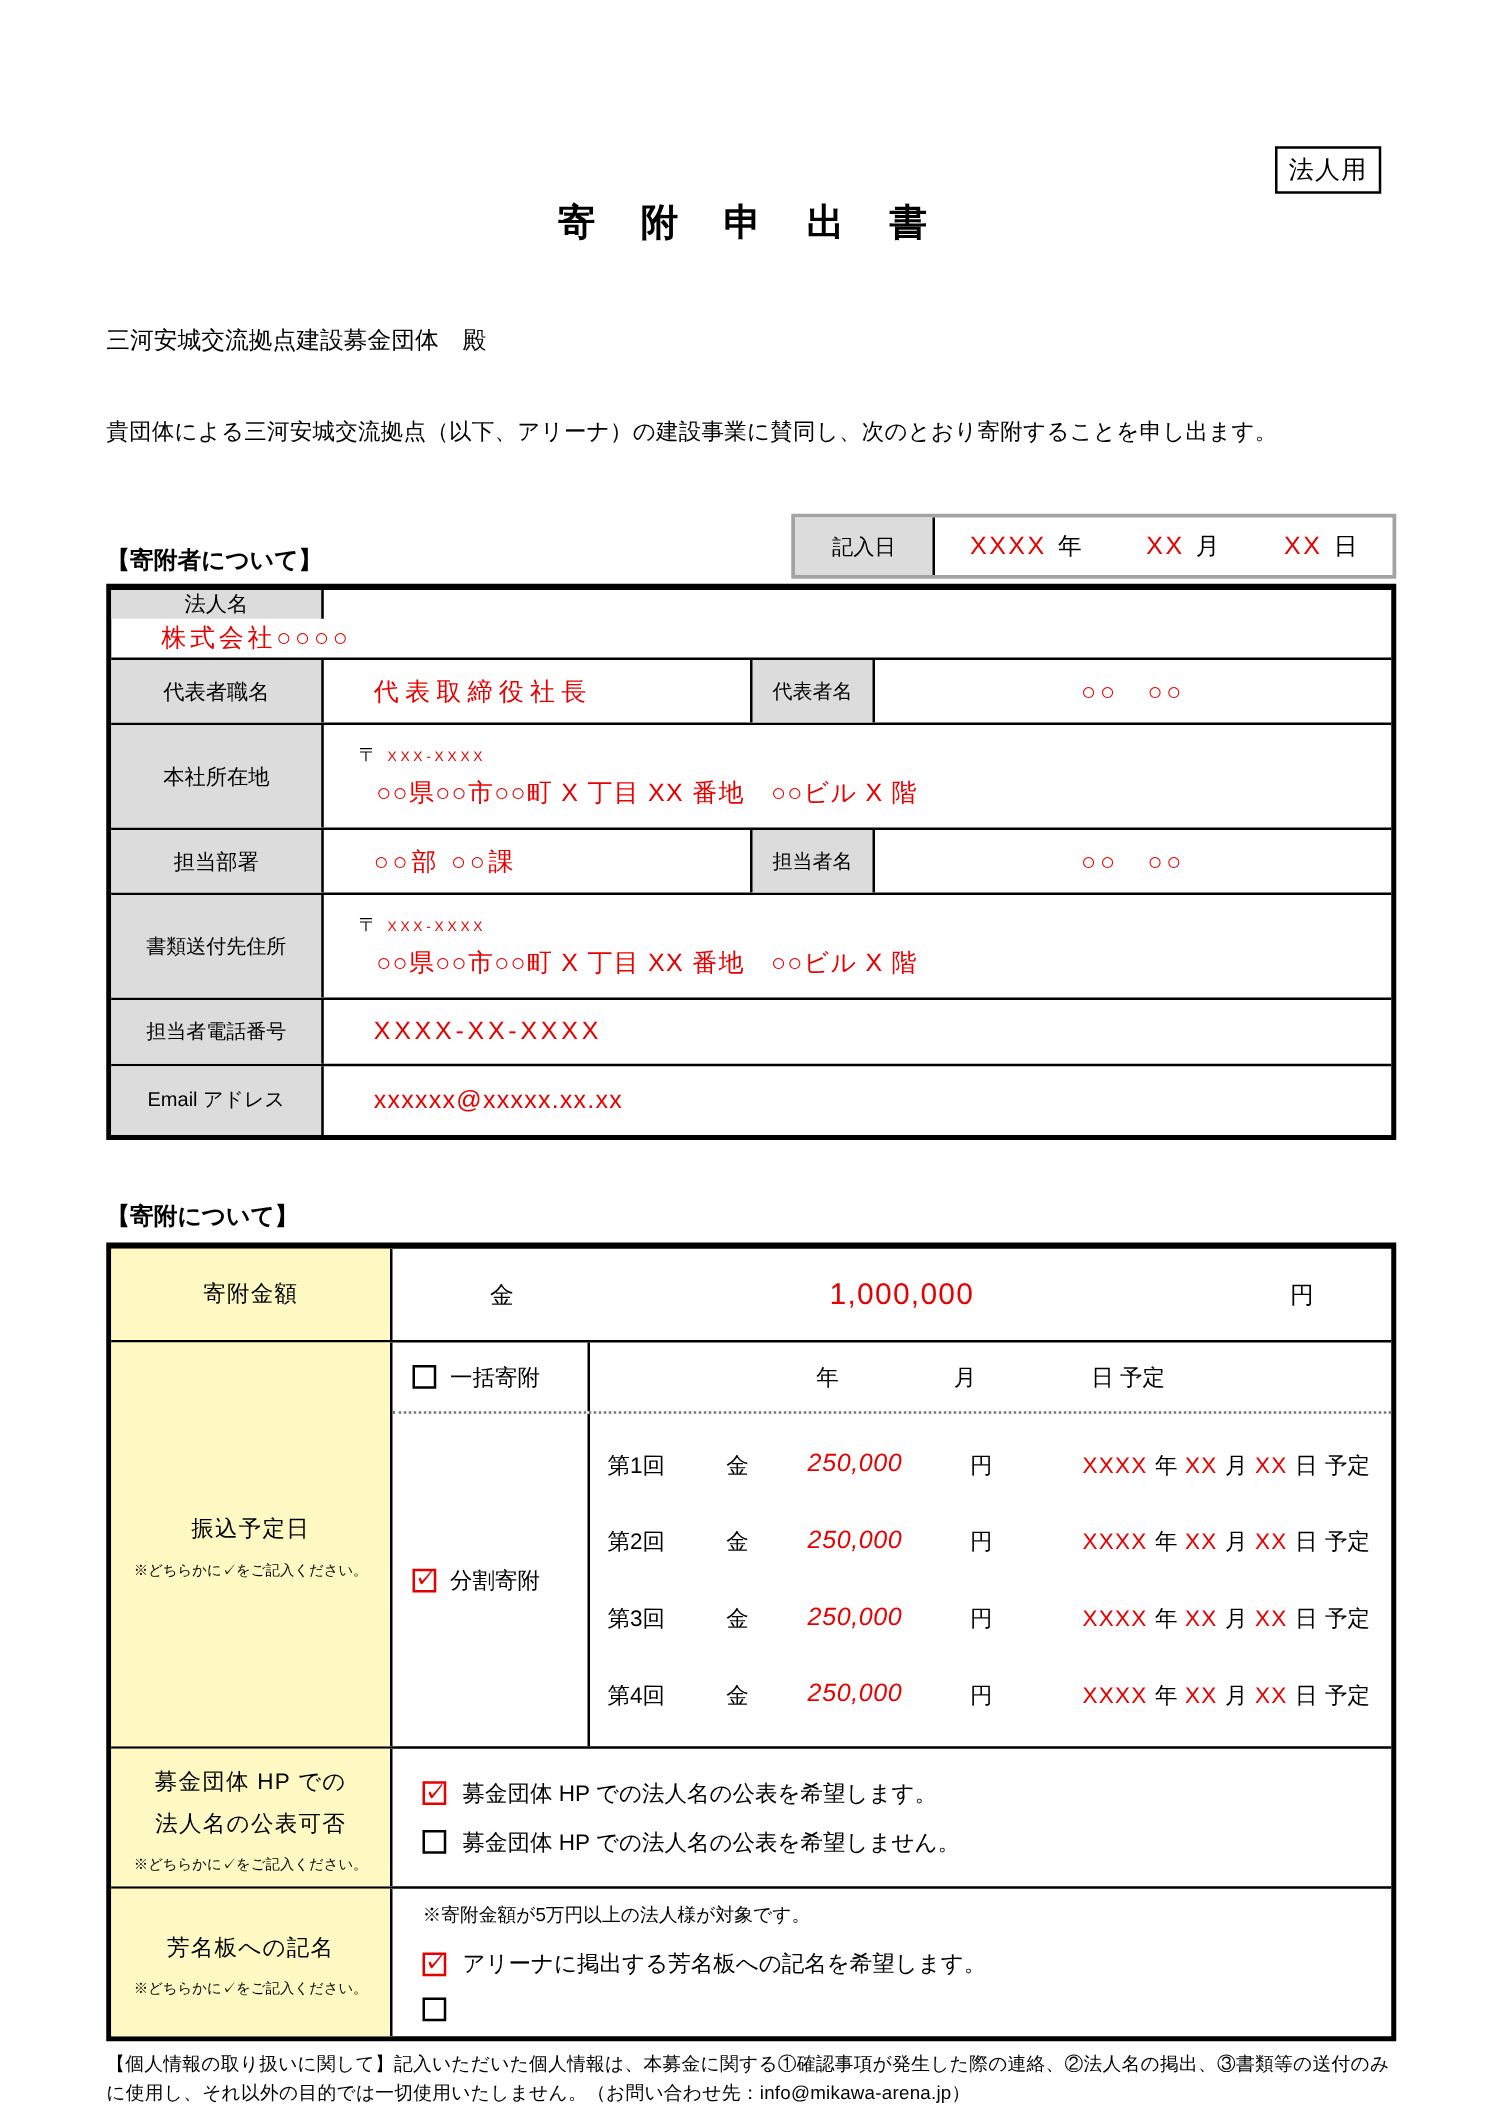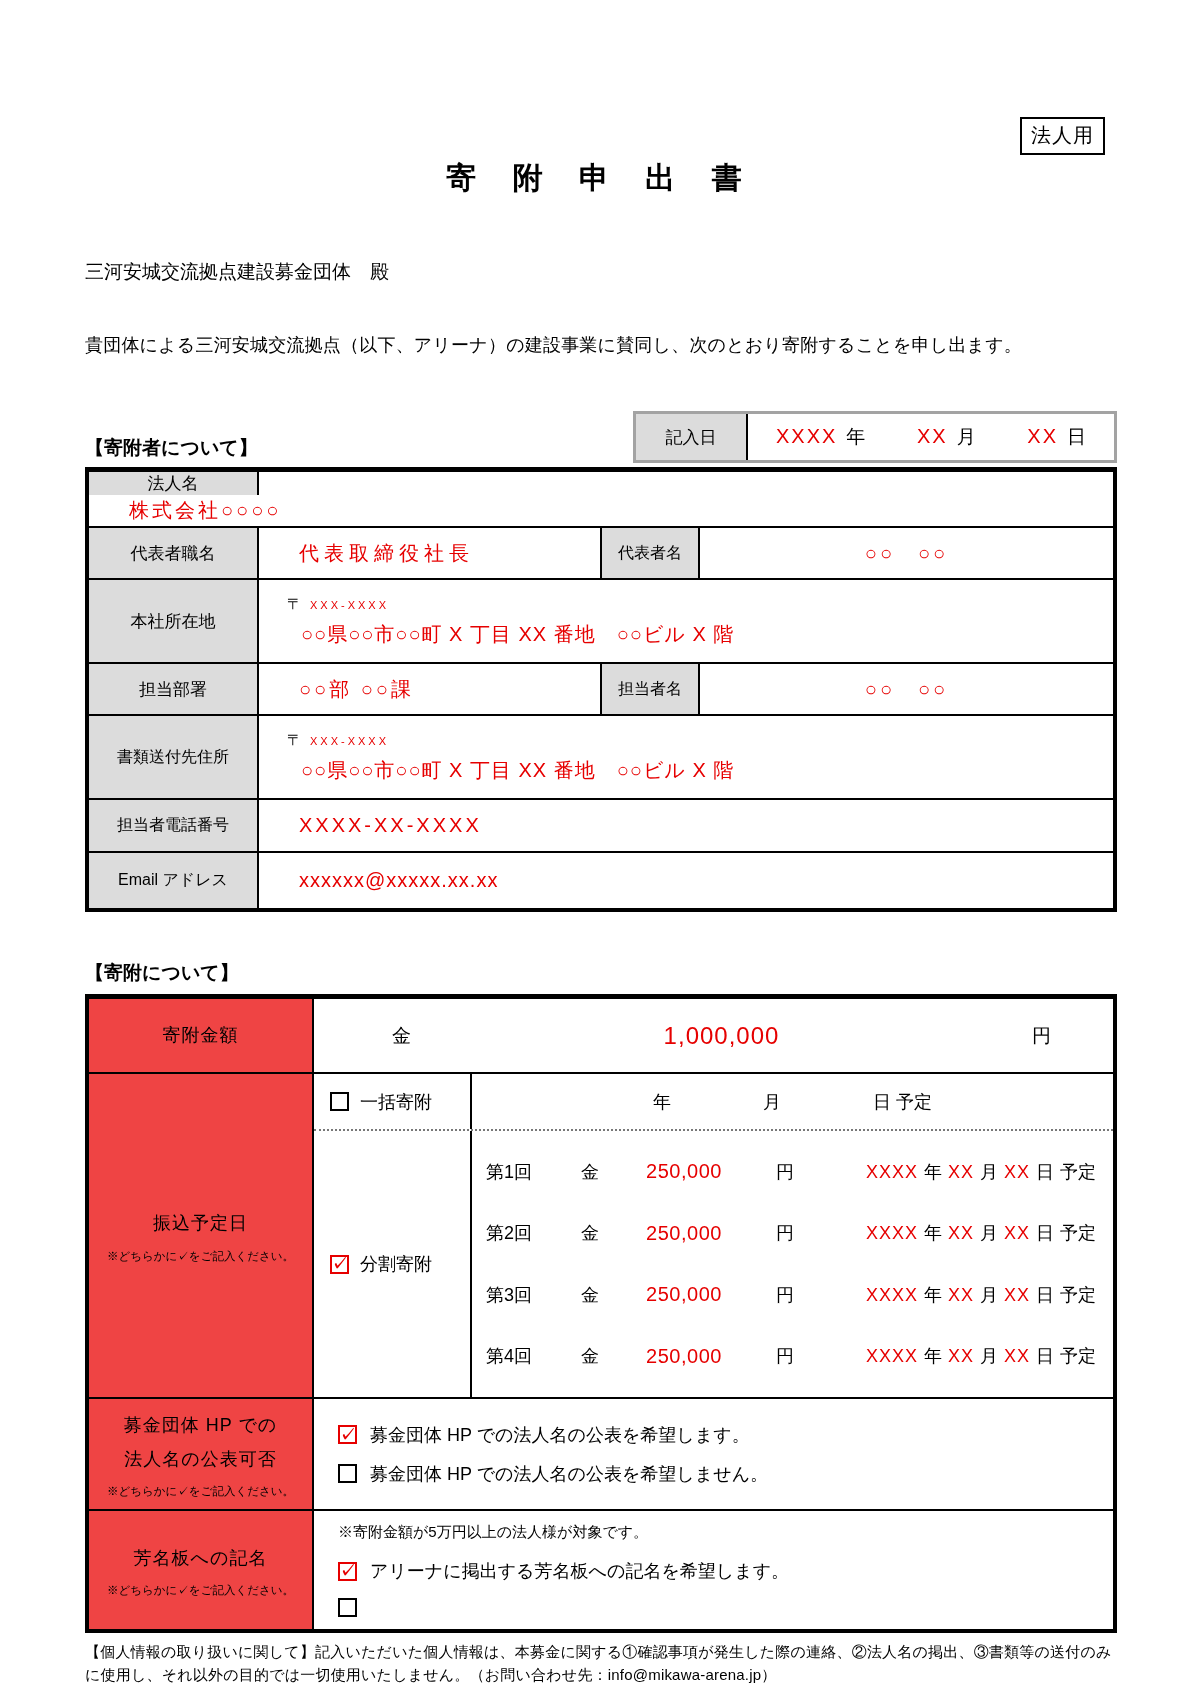--- a/index.html
+++ b/index.html
@@ -61,21 +61,21 @@
   .postal-line .pnum { color:#e60000; font-size:11px; letter-spacing:3px; }
   .addr-line { margin-top:7px; padding-left:14px; color:#e60000; font-size:20px; letter-spacing:1px; }
   .h56{height:56px;flex-direction:column;} .h52{height:52px;} .h84{height:84px;} .h53{height:53px;} .h55{height:55px;}
 
   
   .sec2-heading { margin-top:48px; }
   .t2 { border:4px solid #000; border-top-width:5px; margin-top:8px; }
   .t2-row { display:flex; border-bottom:2px solid #000; }
   .t2-row:last-child { border-bottom:none; }
   .t2-label {
-    width:225px; flex:none; background:#ef4444; border-right:2px solid #000;
+    width:225px; flex:none; background:#fef9c3; border-right:2px solid #000;
     display:flex; flex-direction:column; align-items:center; justify-content:center; text-align:center;
   }
   .t2-label .main { font-size:18px; letter-spacing:1px; line-height:1.85; }
   .t2-label .note { font-size:11.5px; margin-top:8px; letter-spacing:0; }
   
   .amount-row { height:75px; }
   .amount-content { flex:1; display:flex; align-items:center; }
   .amount-content .cur { font-size:19px; margin-left:78px; }
   .amount-content .amt { flex:1; text-align:center; font-size:24px; color:#e60000; letter-spacing:1px; }
   .amount-content .yen { font-size:19px; margin-right:62px; }
@@ -83,24 +83,24 @@
   .transfer-row { height:325px; }
   .transfer-right { flex:1; display:flex; flex-direction:column; }
   .sub-a { height:57px; flex:none; display:flex; border-bottom:2px dotted #777; }
   .sub-b { flex:1; display:flex; }
   .cb-cell {
     width:158px; flex:none; border-right:2px solid #000;
     display:flex; align-items:center; padding-left:16px; gap:11px; font-size:18px;
   }
   .datezone { flex:1; display:flex; align-items:center; justify-content:center; gap:92px; font-size:18px; }
   .inst-rows { flex:1; display:flex; flex-direction:column; justify-content:space-around; padding:10px 0; }
-  .inst-line { display:flex; align-items:center; font-size:18px; }
+  .inst-line { display:flex; font-size:18px; }
   .inst-line .no { width:76px; margin-left:14px; }
   .inst-line .pre { width:56px; text-align:center; }
-  .inst-line .iamt { width:132px; text-align:center; color:#e60000; font-size:20px; letter-spacing:0.5px; }
+  .inst-line .iamt { width:132px; text-align:center; color:#e60000; font-size:20px; letter-spacing:0.5px;font-style:italic; }
   .inst-line .iyen { width:70px; text-align:center; }
   .inst-date { flex:1; display:flex; align-items:baseline; justify-content:flex-end; padding-right:14px; }
   .inst-date span { margin:0 3px; }
   .inst-date .rn { color:#e60000; letter-spacing:1px; }
   
   .cb {
     width:19px; height:19px; flex:none; border:2px solid #000;
     display:inline-flex; align-items:center; justify-content:center;
     font-size:16px; font-weight:bold; line-height:1;
   }

